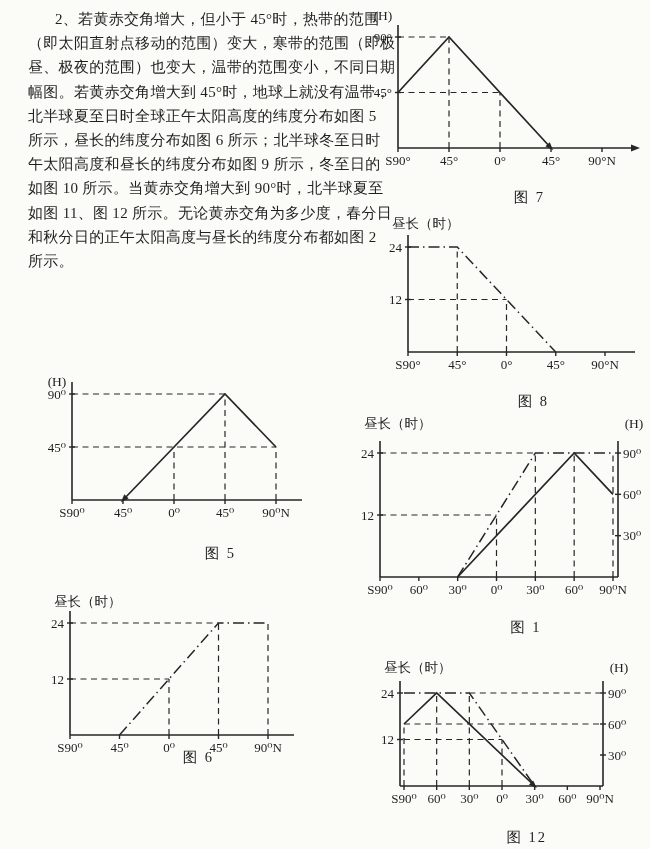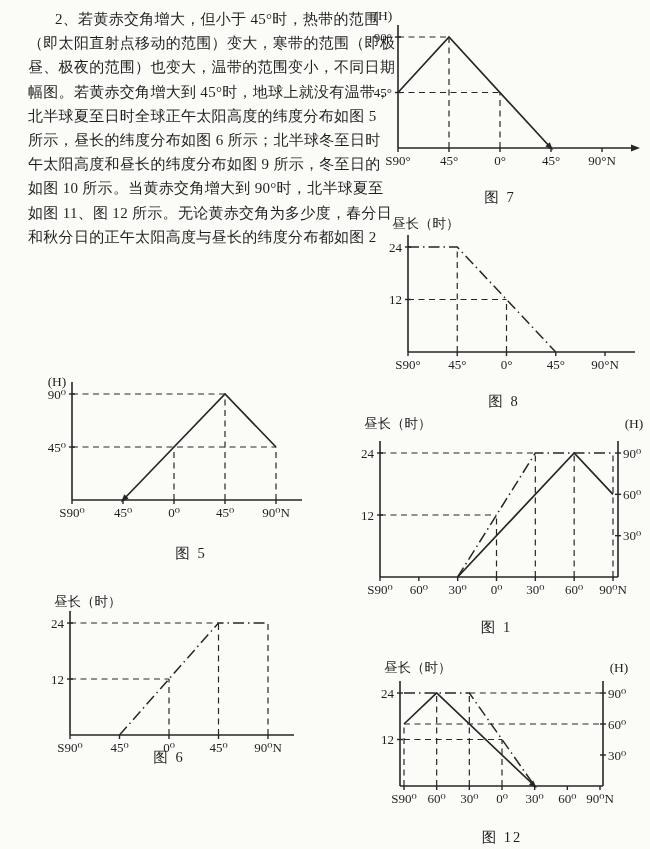--- a/index.html
+++ b/index.html
@@ -11,21 +11,21 @@
   #page{position:absolute;inset:0;text-decoration:underline;}
   .textblock{
     position:absolute;left:28px;top:7px;width:338px;
     font-size:15px;line-height:24.2px;letter-spacing:.3px;
   }
   .textblock .ln{white-space:nowrap;}
   .textblock .ln:first-child{padding-left:27px;}
   .fig{position:absolute;}
   .fig svg{display:block;}
   .cap{
-    position:absolute;width:90px;text-align:center;
+    position:absolute;width:90px;text-align:right;
     font-size:14.5px;letter-spacing:2px;
   }
   svg text{
     font-family:"Liberation Serif","DejaVu Serif",serif;
     fill:#1f1f1f;
   }
 </style>
 </head>
 <body style="background: rgb(251, 251, 248);">
 
@@ -34,20 +34,21 @@
       <div class="ln">2、若黄赤交角增大，但小于 45°时，热带的范围</div>
       <div class="ln">（即太阳直射点移动的范围）变大，寒带的范围（即极</div>
       <div class="ln">昼、极夜的范围）也变大，温带的范围变小，不同日期</div>
       <div class="ln">幅图。若黄赤交角增大到 45°时，地球上就没有温带，</div>
       <div class="ln">北半球夏至日时全球正午太阳高度的纬度分布如图 5</div>
       <div class="ln">所示，昼长的纬度分布如图 6 所示；北半球冬至日时</div>
       <div class="ln">午太阳高度和昼长的纬度分布如图 9 所示，冬至日的</div>
       <div class="ln">如图 10 所示。当黄赤交角增大到 90°时，北半球夏至</div>
       <div class="ln">如图 11、图 12 所示。无论黄赤交角为多少度，春分日</div>
       <div class="ln">和秋分日的正午太阳高度与昼长的纬度分布都如图 2</div>
+      <div class="ln">所示。</div>
     </div>
   <div class="fig" style="left: 18px; top: 372px;">
       <svg width="335" height="152">
         <line x1="54" y1="10" x2="54" y2="128" stroke="#262626" stroke-width="1.6"></line>
         <line x1="54" y1="128" x2="284" y2="128" stroke="#262626" stroke-width="1.6"></line>
         <line x1="54" y1="22" x2="207" y2="22" stroke="#262626" stroke-width="1.2" stroke-dasharray="6,4.5"></line>
         <line x1="54" y1="75" x2="258" y2="75" stroke="#262626" stroke-width="1.2" stroke-dasharray="6,4.5"></line>
         <line x1="156" y1="128" x2="156" y2="75" stroke="#262626" stroke-width="1.2" stroke-dasharray="6,4.5"></line>
         <line x1="207" y1="128" x2="207" y2="22" stroke="#262626" stroke-width="1.2" stroke-dasharray="6,4.5"></line>
         <line x1="258" y1="128" x2="258" y2="75" stroke="#262626" stroke-width="1.2" stroke-dasharray="6,4.5"></line>

